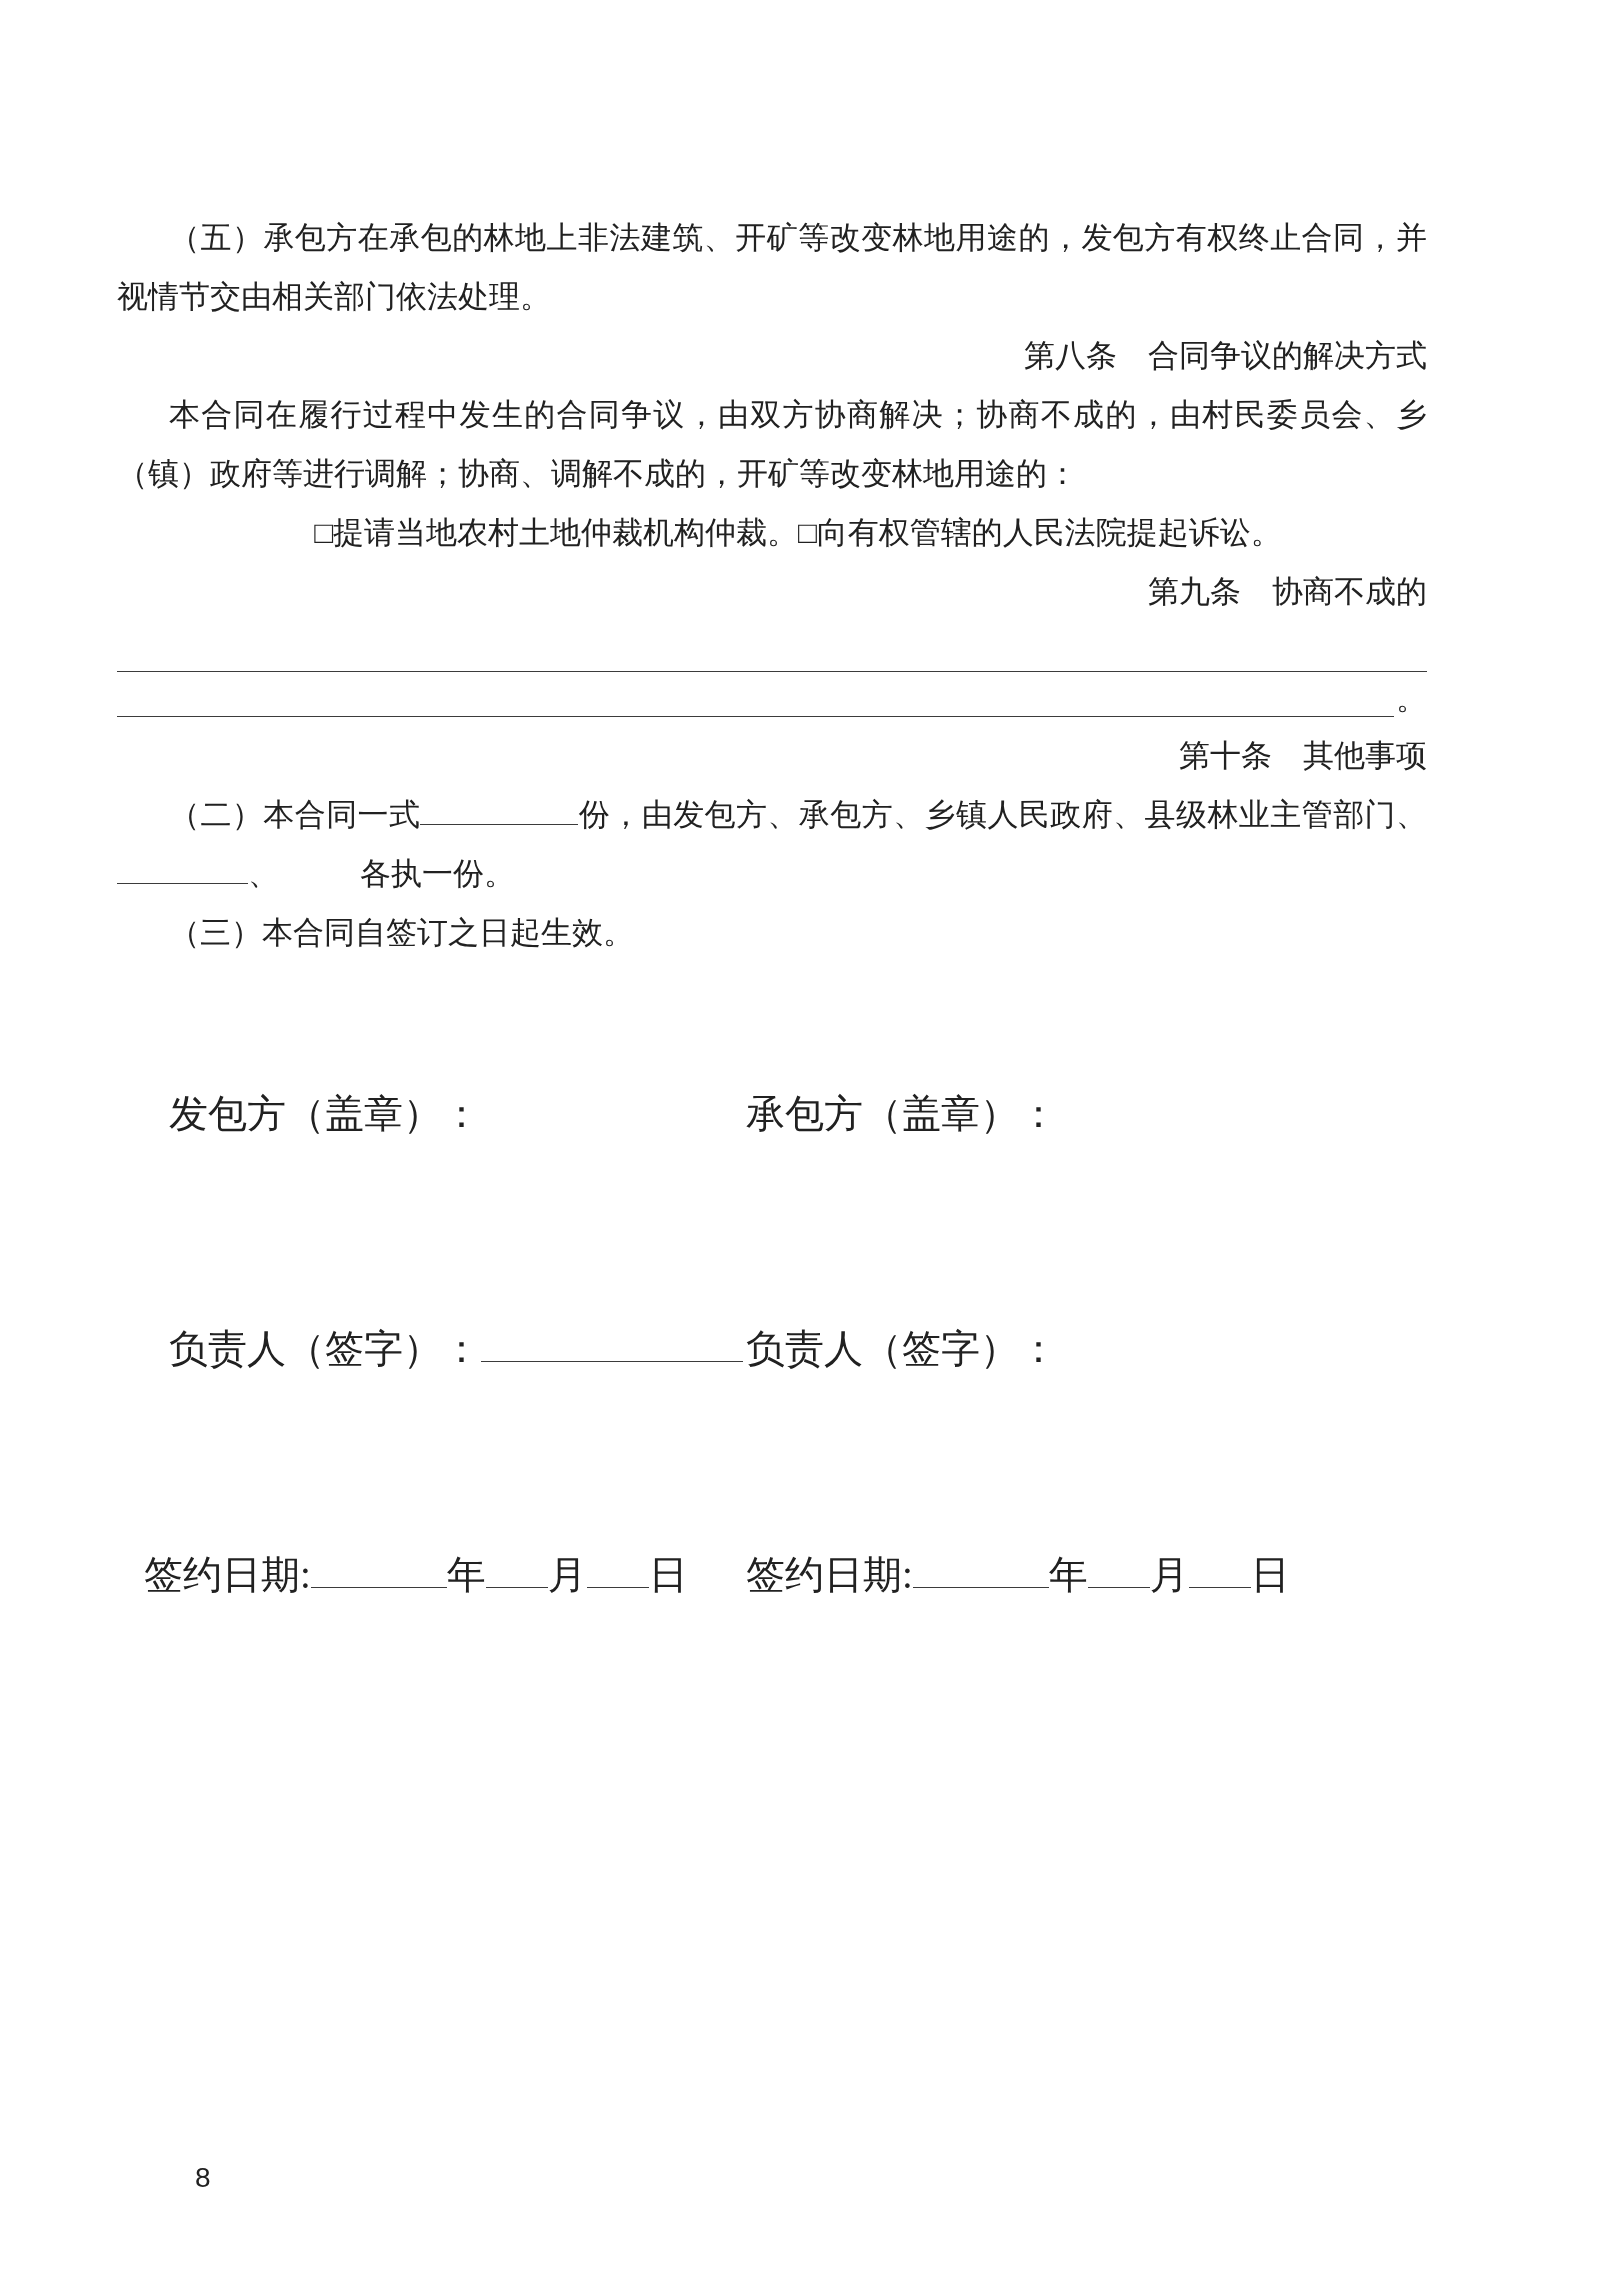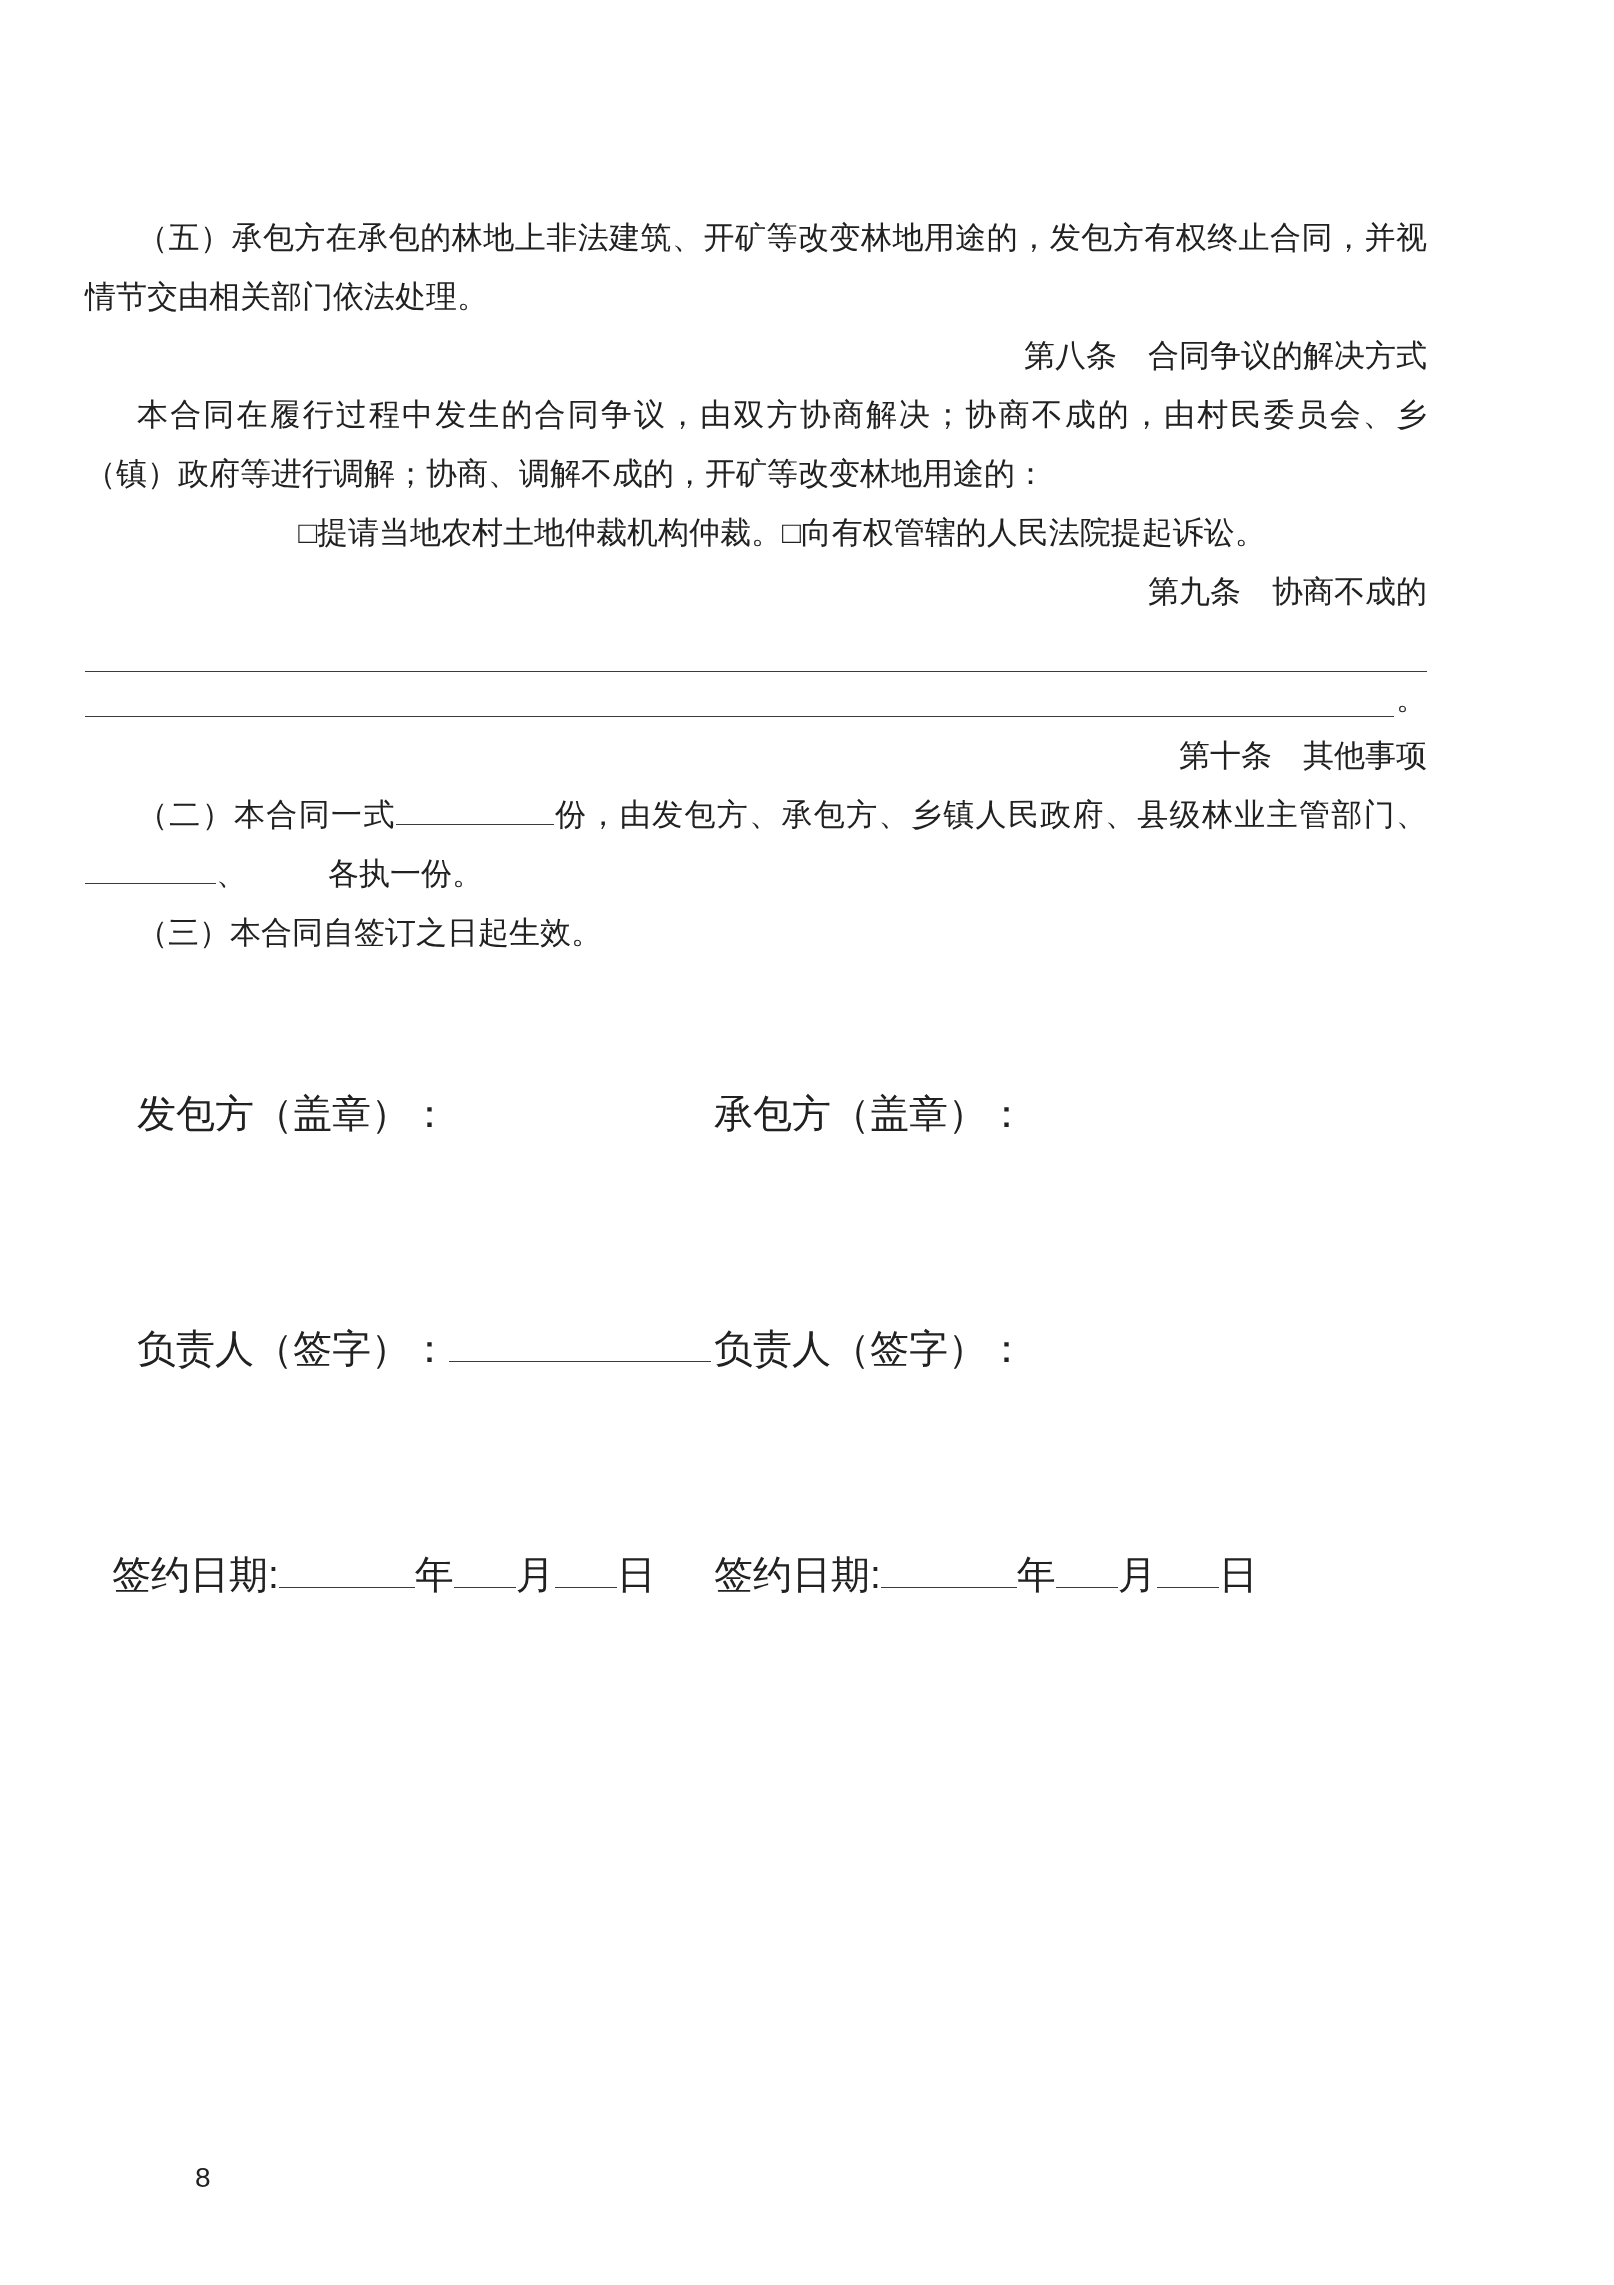--- a/index.html
+++ b/index.html
@@ -3,41 +3,41 @@
 <meta charset="utf-8">
 <style>
   html,body{margin:0;padding:0;}
   body{
     width:1615px;height:2285px;background:#ffffff;
     font-family:"Liberation Sans","DejaVu Sans",sans-serif;
     color:#212121;
   }
   .page{
     position:relative;width:1615px;height:2285px;box-sizing:border-box;
-    padding:208px 188px 0 85px;background:#ffffff;overflow:hidden;
+    padding:208px 188px 0 117px;background:#ffffff;overflow:hidden;
   }
   .doc{font-size:31px;line-height:59px;}
   .para{margin:0;text-indent:52px;text-align:justify;}
   .heading{text-align:right;}
   .options{text-align:center;}
   
   .blank{display:inline-block;height:7.2px;border-bottom:1.8px solid #3b3b3b;}
   .w175{width:158px}.w145{width:131px}.w290{width:262px}
   .w150{width:136px}.w68{width:62px}
   .gap90{display:inline-block;width:81px;}
   
   .rule-row{height:50px;border-bottom:1.8px solid #3b3b3b;}
   .rule-row2{display:flex;align-items:flex-end;height:45px;}
   .rule-row2 .rule{flex:1;height:100%;border-bottom:1.8px solid #3b3b3b;}
   .rule-row2 .period{font-size:31px;line-height:36px;margin-left:1.8px;white-space:nowrap;}
   .art10{margin-top:9px;}
   
   .sig-row{position:relative;font-size:39px;line-height:59px;padding-left:52px;}
   .sig-right{position:absolute;left:629px;top:0;}
-  .date-row{padding-left:27px;}
+  .date-row{padding-left:27px;font-family:Liberation Serif, serif;}
   .seal-row{margin-top:122px;}
   .signer-row{margin-top:176px;}
   .sign-date-row{margin-top:167px;}
   .page-number{position:absolute;left:195px;top:2160px;font-size:28px;line-height:36px;}
   [data-interactable]{-webkit-user-select:none;}
 </style>
 </head>
 <body>
 
 <div class="page" data-interactable="false">

